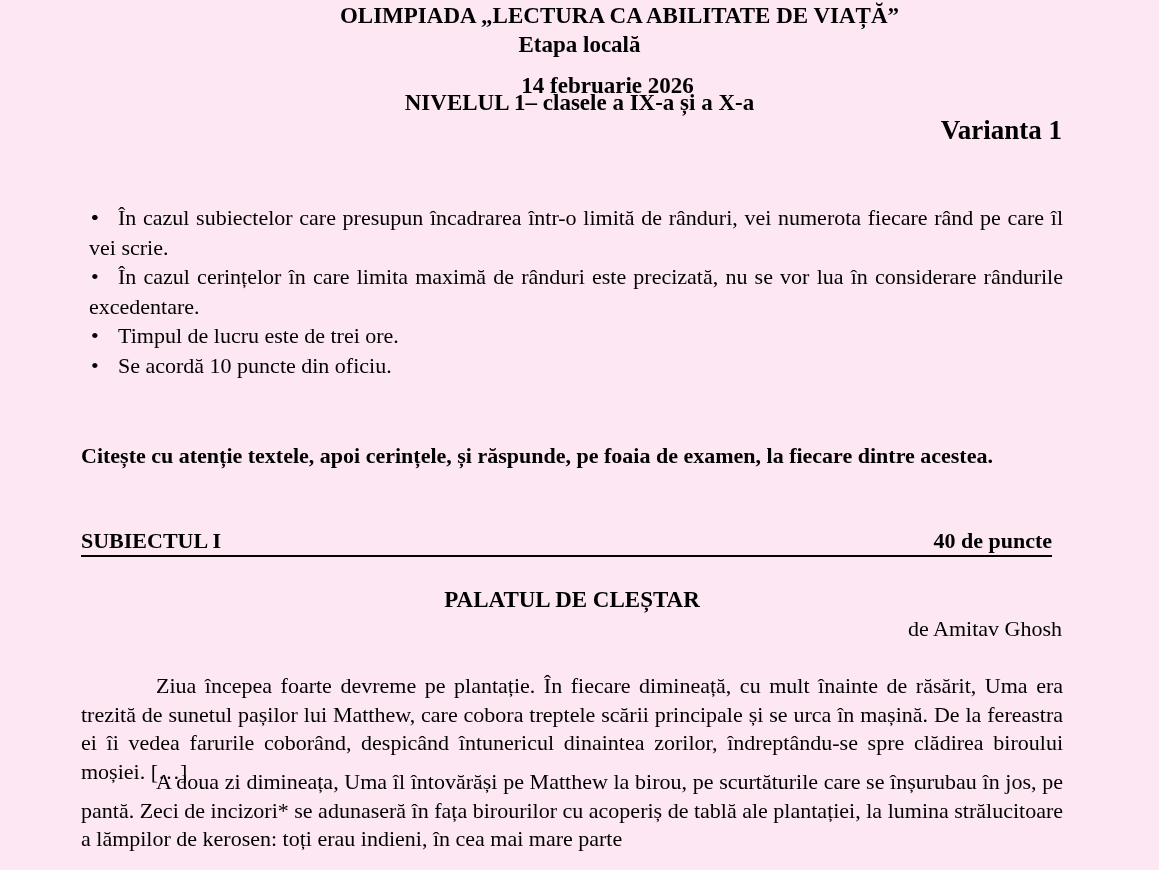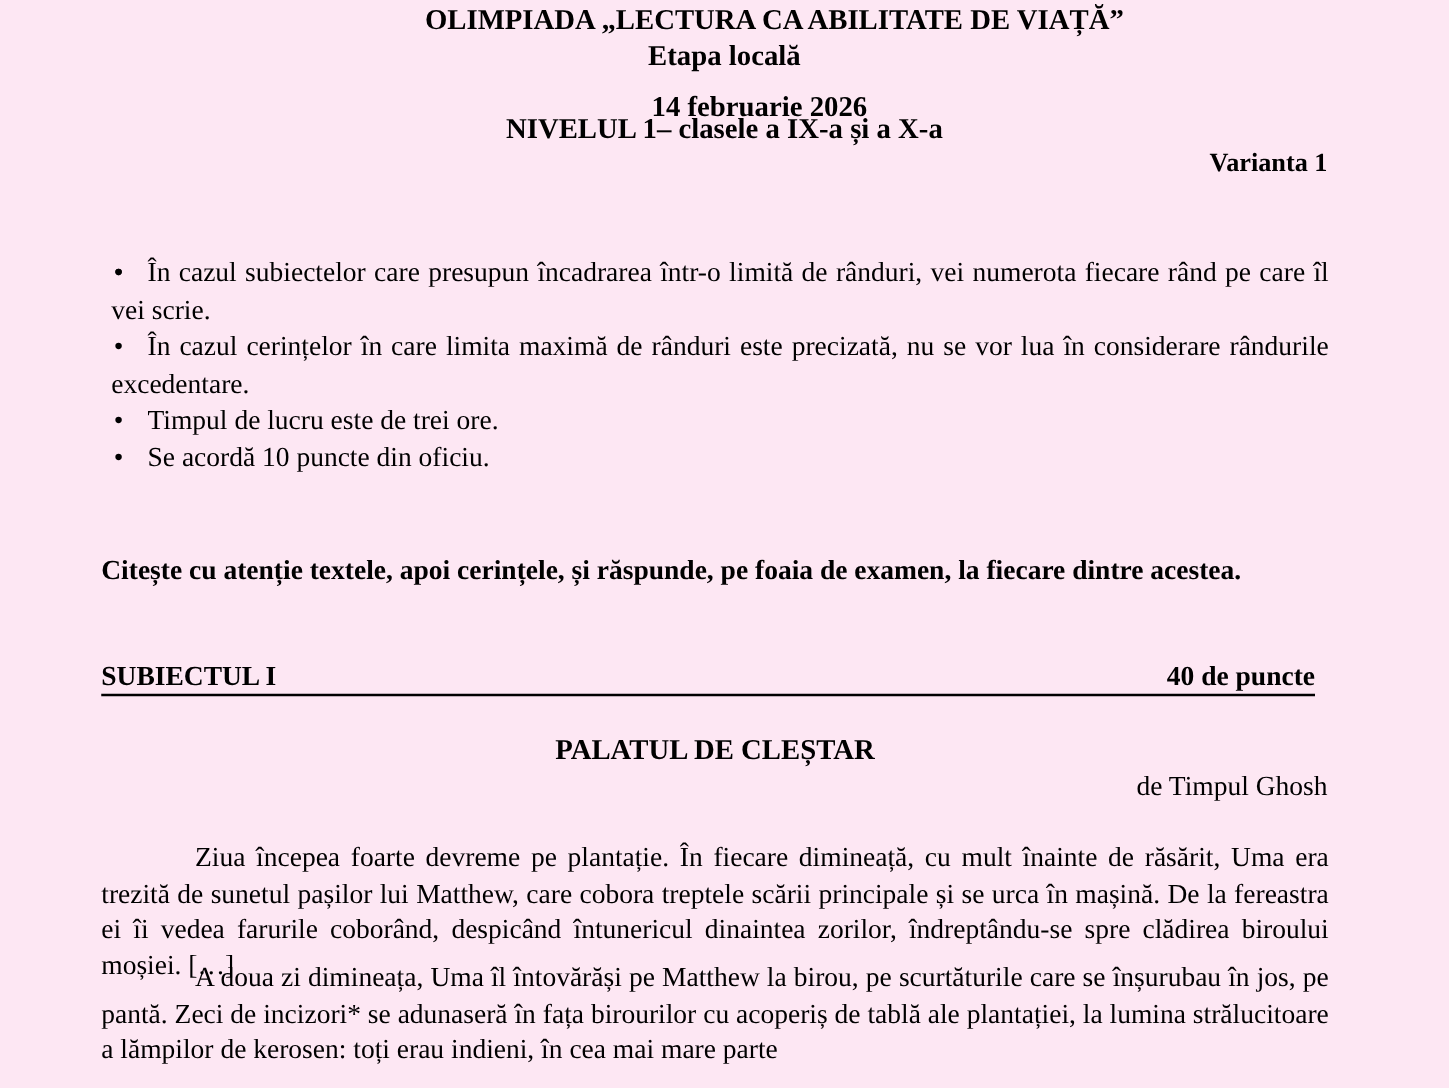--- a/index.html
+++ b/index.html
@@ -8,21 +8,21 @@
     background: #fde7f3;
     font-family: "Liberation Serif", "DejaVu Serif", serif;
     color: #000;
   }
   .page { position: relative; width: 1159px; height: 870px; }
   .header { position: absolute; left: 0; width: 1159px; text-align: center; font-weight: bold; font-size: 23px; line-height: 29px; }
   .h1 { top: 1px; padding-left: 40px; }
   .h2 { top: 30px; }
   .h3 { top: 71px; padding-left: 28px; }
   .h4 { top: 88px; }
-  .variant { position: absolute; top: 116px; right: 97px; font-weight: bold; font-size: 21px; line-height: 29px; }
+  .variant { position: absolute; top: 116px; right: 97px; font-weight: bold; font-size: 27px; line-height: 29px; }
   .intro { position: absolute; top: 174px; left: 81px; width: 982px; font-weight: bold; font-size: 22px; line-height: 29px; letter-spacing: -0.2px; }
   .rules { position: absolute; top: 203px; left: 81px; width: 982px; font-size: 22px; line-height: 29.5px; margin: 0; padding: 0; list-style: none; }
   .rules li { position: relative; padding-left: 37px; text-align: justify; }
   .rules li .bullet { position: absolute; left: 10px; top: 0; }
   .instr { position: absolute; top: 441px; left: 81px; width: 982px; font-weight: bold; font-size: 22px; line-height: 29px; text-align: justify; text-align-last: left; }
   .subject { position: absolute; top: 527px; left: 81px; width: 971px; height: 28px; border-bottom: 2.5px solid #000; font-weight: bold; font-size: 22px; line-height: 28px; }
   .subject .left { position: absolute; left: 0; }
   .subject .right { position: absolute; right: 0; }
   .title { position: absolute; top: 585px; left: 0; width: 1144px; text-align: center; font-weight: bold; font-size: 23px; line-height: 29px; }
   .author { position: absolute; top: 614px; right: 97px; font-size: 22px; line-height: 29px; }
@@ -64,17 +64,17 @@
   </ul>
 
   <div class="instr">Citește cu atenție textele, apoi cerințele, și răspunde, pe foaia de examen, la fiecare dintre acestea.</div>
 
   <div class="subject">
     <span class="left">SUBIECTUL I</span>
     <span class="right">40 de puncte</span>
   </div>
 
   <div class="title">PALATUL DE CLEȘTAR</div>
-  <div class="author">de Timpul Ghosh</div>
+  <div class="author">de Amitav Ghosh</div>
 
   <div class="para p1">Ziua începea foarte devreme pe plantație. În fiecare dimineață, cu mult înainte de răsărit, Uma era trezită de sunetul pașilor lui Matthew, care cobora treptele scării principale și se urca în mașină. De la fereastra ei îi vedea farurile coborând, despicând întunericul dinaintea zorilor, îndreptându-se spre clădirea biroului moșiei. […]</div>
   <div class="para p2">A doua zi dimineața, Uma îl întovărăși pe Matthew la birou, pe scurtăturile care se înșurubau în jos, pe pantă. Zeci de incizori* se adunaseră în fața birourilor cu acoperiș de tablă ale plantației, la lumina strălucitoare a lămpilor de kerosen: toți erau indieni, în cea mai mare parte</div>
 </div>
 
 </body></html>

